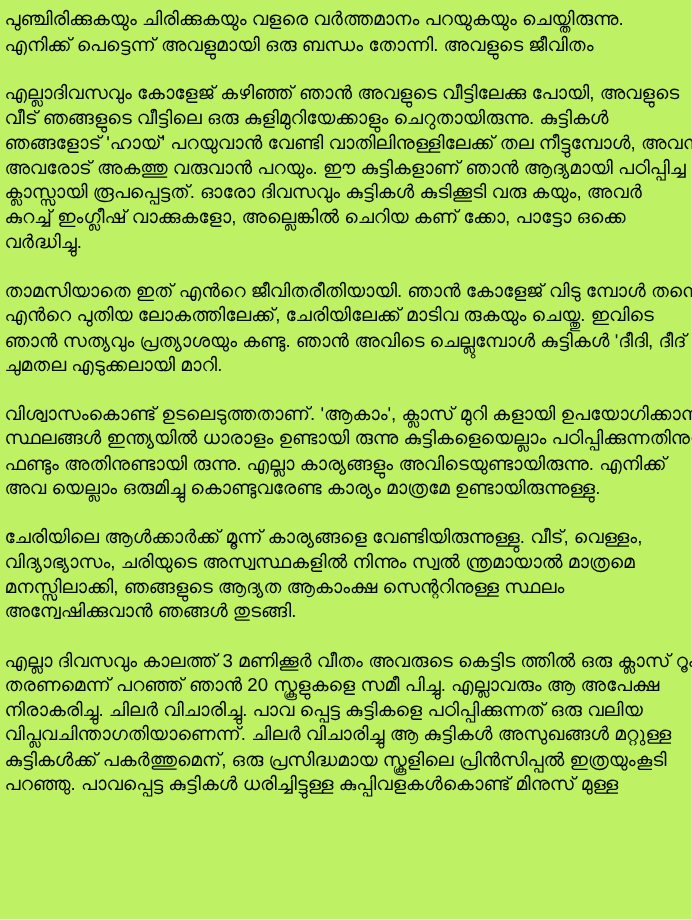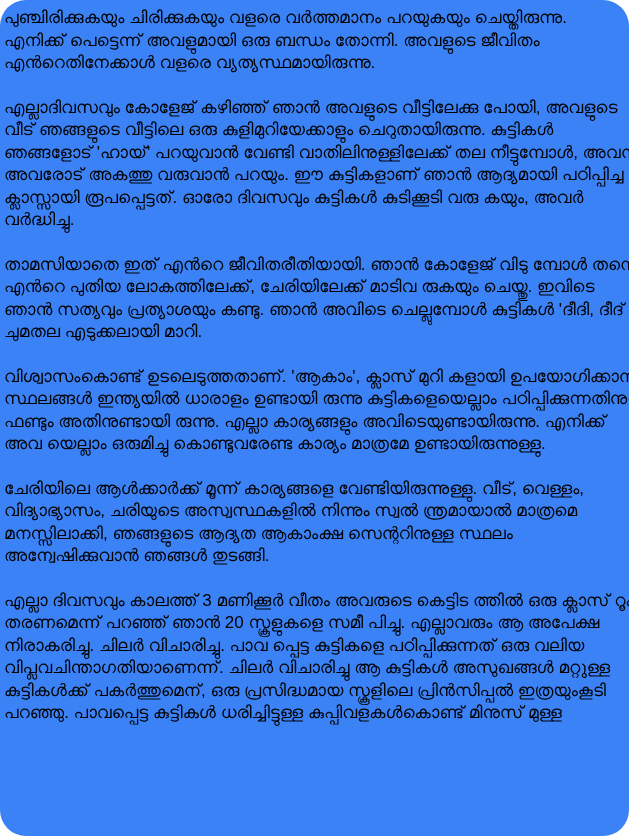--- a/index.html
+++ b/index.html
@@ -31,33 +31,33 @@
     font-size: 17px;
     line-height: 22.5px;
     white-space: nowrap;
     color: #000000;
     letter-spacing: 0;
   }
 </style>
 </head>
 <body>
 
-<div class="page" style="background: #3b82f6; color: rgb(0, 0, 0); border-radius: 26px;">
+<div class="page" style="background: #bef264; color: rgb(0, 0, 0);">
   <div id="text-body">
       <div class="paragraph">
         <div class="line">പുഞ്ചിരിക്കുകയും ചിരിക്കുകയും വളരെ വർത്തമാനം പറയുകയും ചെയ്തിരുന്നു.</div>
         <div class="line">എനിക്ക് പെട്ടെന്ന് അവളുമായി ഒരു ബന്ധം തോന്നി. അവളുടെ ജീവിതം</div>
-        <div class="line">എൻറെതിനേക്കാൾ വളരെ വ്യത്യസ്ഥമായിരുന്നു.</div>
       </div>
       <div class="paragraph">
         <div class="line">എല്ലാദിവസവും കോളേജ് കഴിഞ്ഞ് ഞാൻ അവളുടെ വീട്ടിലേക്കു പോയി, അവളുടെ</div>
         <div class="line">വീട് ഞങ്ങളുടെ വീട്ടിലെ ഒരു കുളിമുറിയേക്കാളും ചെറുതായിരുന്നു. കുട്ടികൾ</div>
         <div class="line">ഞങ്ങളോട് 'ഹായ്' പറയുവാൻ വേണ്ടി വാതിലിനുള്ളിലേക്ക് തല നീട്ടുമ്പോൾ, അവൻ</div>
         <div class="line">അവരോട് അകത്തു വരുവാൻ പറയും. ഈ കുട്ടികളാണ് ഞാൻ ആദ്യമായി പഠിപ്പിച്ച</div>
         <div class="line">ക്ലാസ്സായി രൂപപ്പെട്ടത്. ഓരോ ദിവസവും കുട്ടികൾ കുടിക്കൂടി വരു കയും, അവർ</div>
+        <div class="line">കുറച്ച് ഇംഗ്ലീഷ് വാക്കുകളോ, അല്ലെങ്കിൽ ചെറിയ കണ് ക്കോ, പാട്ടോ ഒക്കെ</div>
         <div class="line">വർദ്ധിച്ചു.</div>
       </div>
       <div class="paragraph">
         <div class="line">താമസിയാതെ ഇത് എൻറെ ജീവിതരീതിയായി. ഞാൻ കോളേജ് വിടു മ്പോൾ തന്നെ</div>
         <div class="line">എൻറെ പുതിയ ലോകത്തിലേക്ക്, ചേരിയിലേക്ക് മാടിവ രുകയും ചെയ്തു. ഇവിടെ</div>
         <div class="line">ഞാൻ സത്യവും പ്രത്യാശയും കണ്ടു. ഞാൻ അവിടെ ചെല്ലുമ്പോൾ കുട്ടികൾ 'ദീദി, ദീദ്</div>
         <div class="line">ചുമതല എടുക്കലായി മാറി.</div>
       </div>
       <div class="paragraph">
         <div class="line">വിശ്വാസംകൊണ്ട് ഉടലെടുത്തതാണ്. 'ആകാം', ക്ലാസ് മുറി കളായി ഉപയോഗിക്കാനുള്ള</div>

